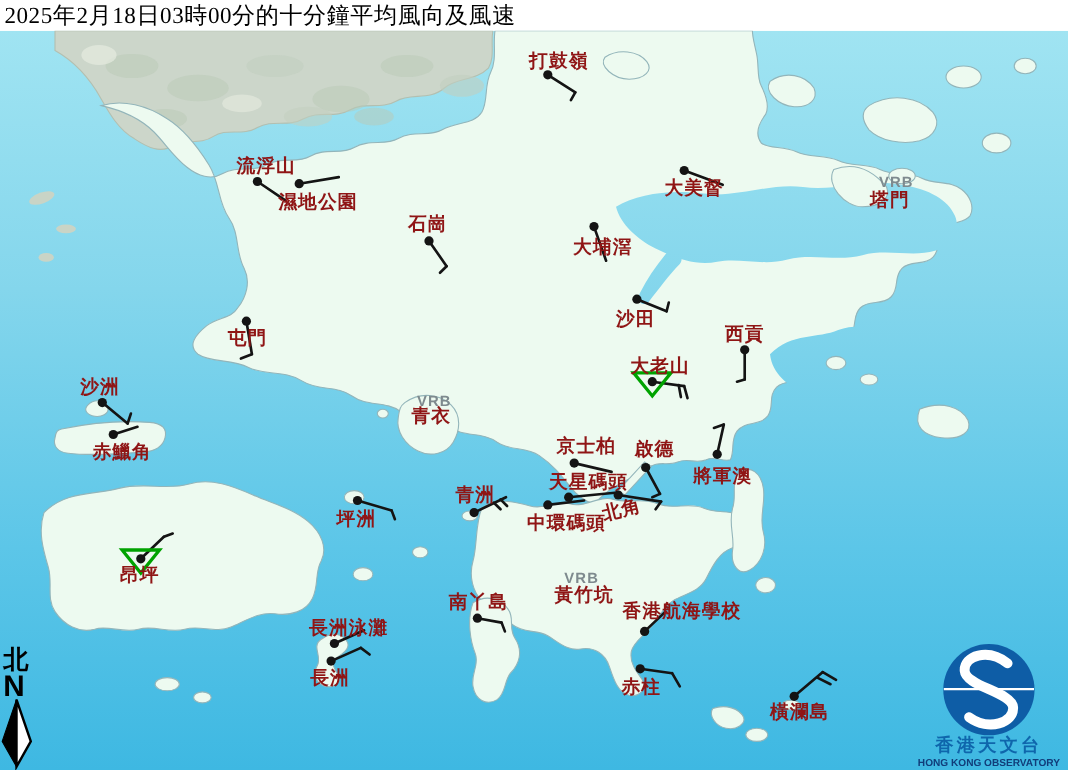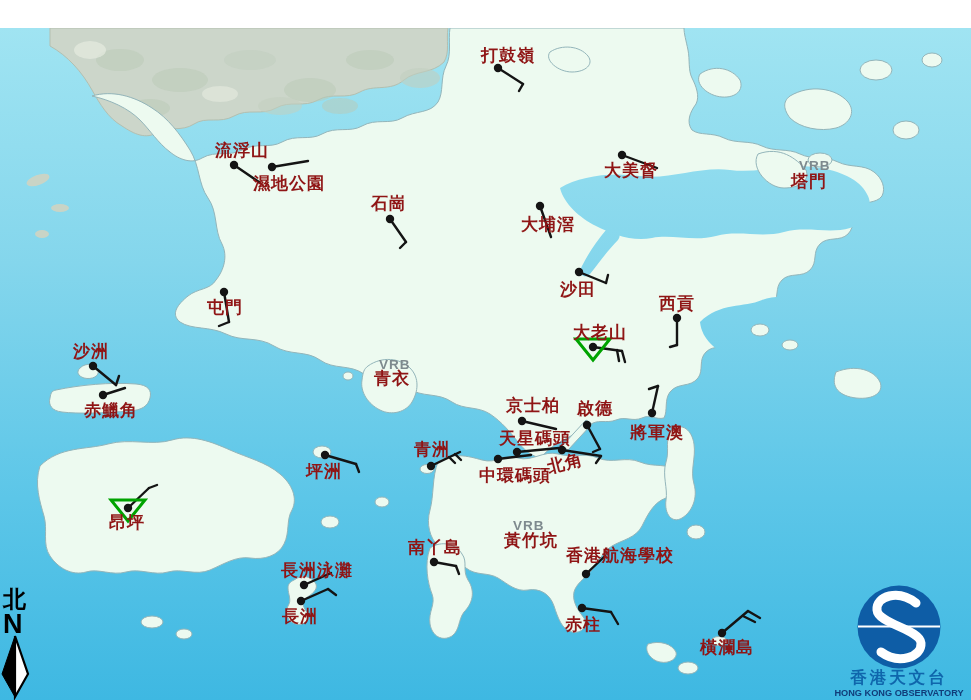--- a/index.html
+++ b/index.html
@@ -17,20 +17,21 @@
   text.north-n{font-family:"Liberation Sans","DejaVu Sans",sans-serif;font-weight:800;font-size:27px;}
   text.logo-cjk{font-family:"Liberation Serif","DejaVu Serif",serif;font-weight:700;
                 font-size:16.5px;letter-spacing:3px;}
   text.logo-en{font-family:"Liberation Sans","DejaVu Sans",sans-serif;font-weight:700;font-size:9.2px;}
 </style>
 </head>
 <body>
 
 <div class="stage">
 
+  <div class="title-bar">2025年2月18日03時00分的十分鐘平均風向及風速</div>
 
   <svg class="map" width="971" height="672" viewBox="0 28 971 672" xmlns="http://www.w3.org/2000/svg">
     <defs>
       <linearGradient id="seaGrad" gradientUnits="userSpaceOnUse" x1="0" y1="28" x2="0" y2="700">
         <stop offset="0" stop-color="#a0e4f2"></stop>
         <stop offset="0.35" stop-color="#84d6ec"></stop>
         <stop offset="0.7" stop-color="#5cc6e8"></stop>
         <stop offset="1" stop-color="#3eb8e2"></stop>
       </linearGradient>
     </defs>

